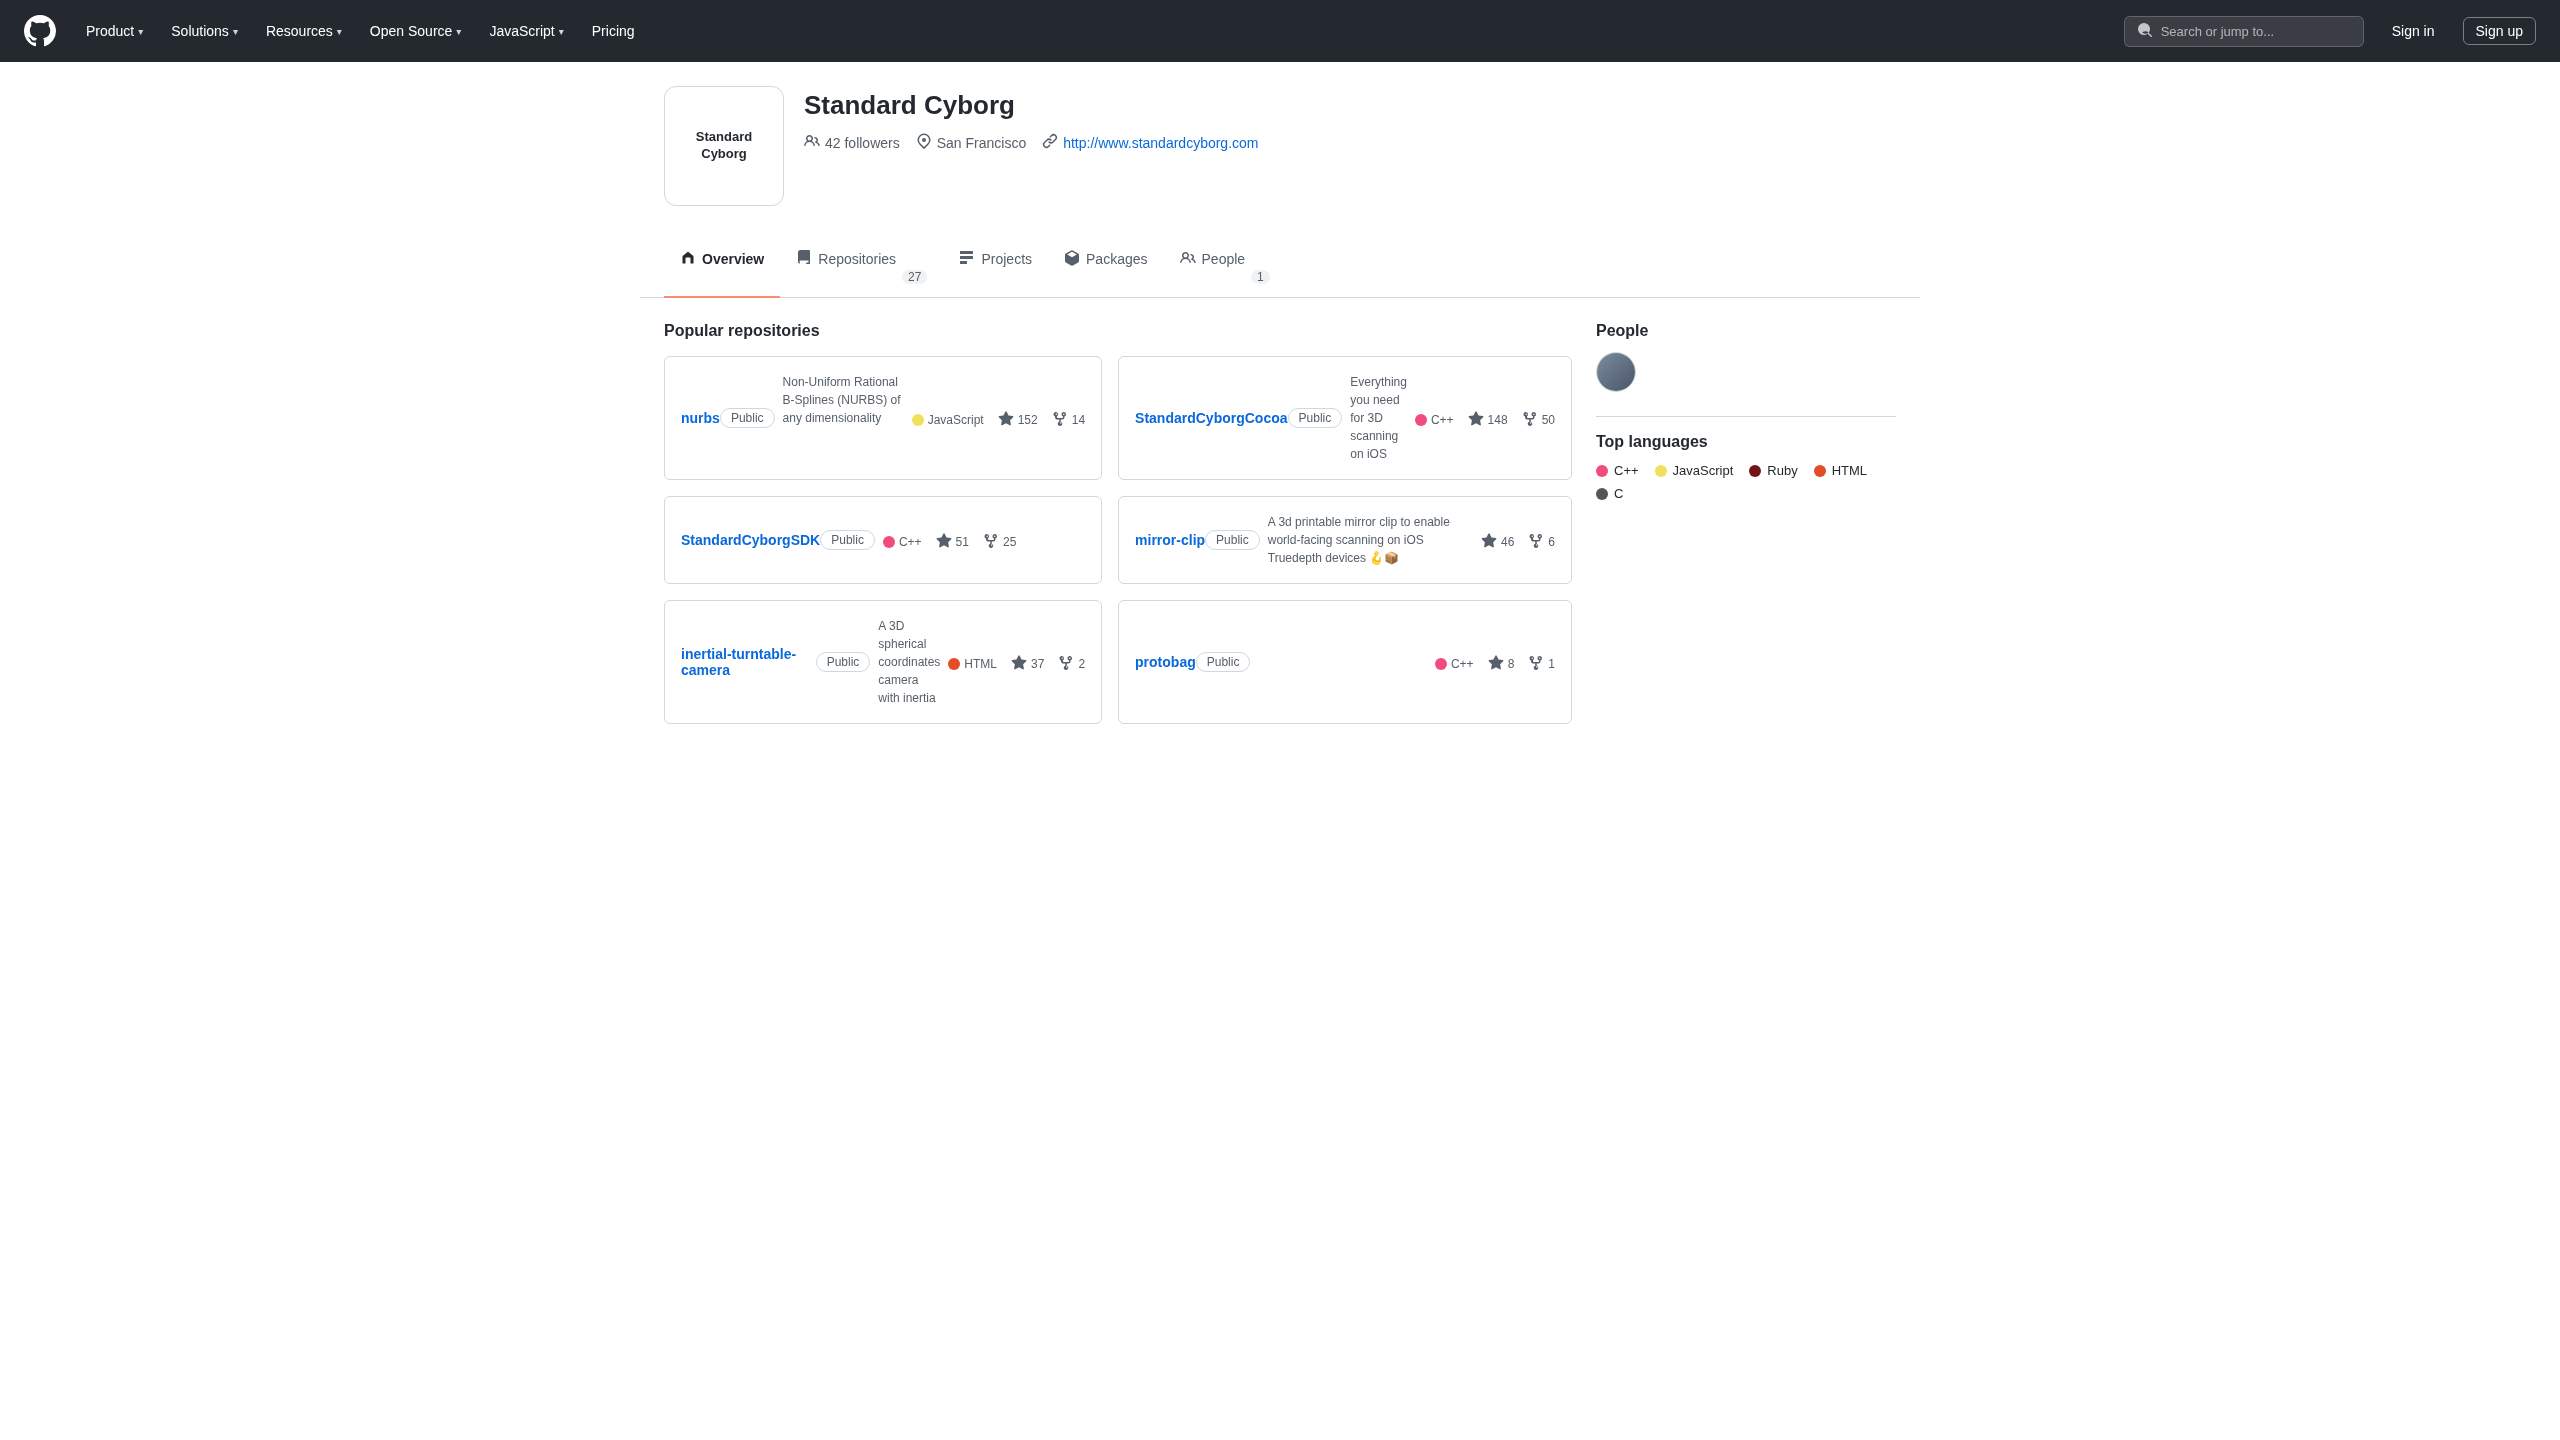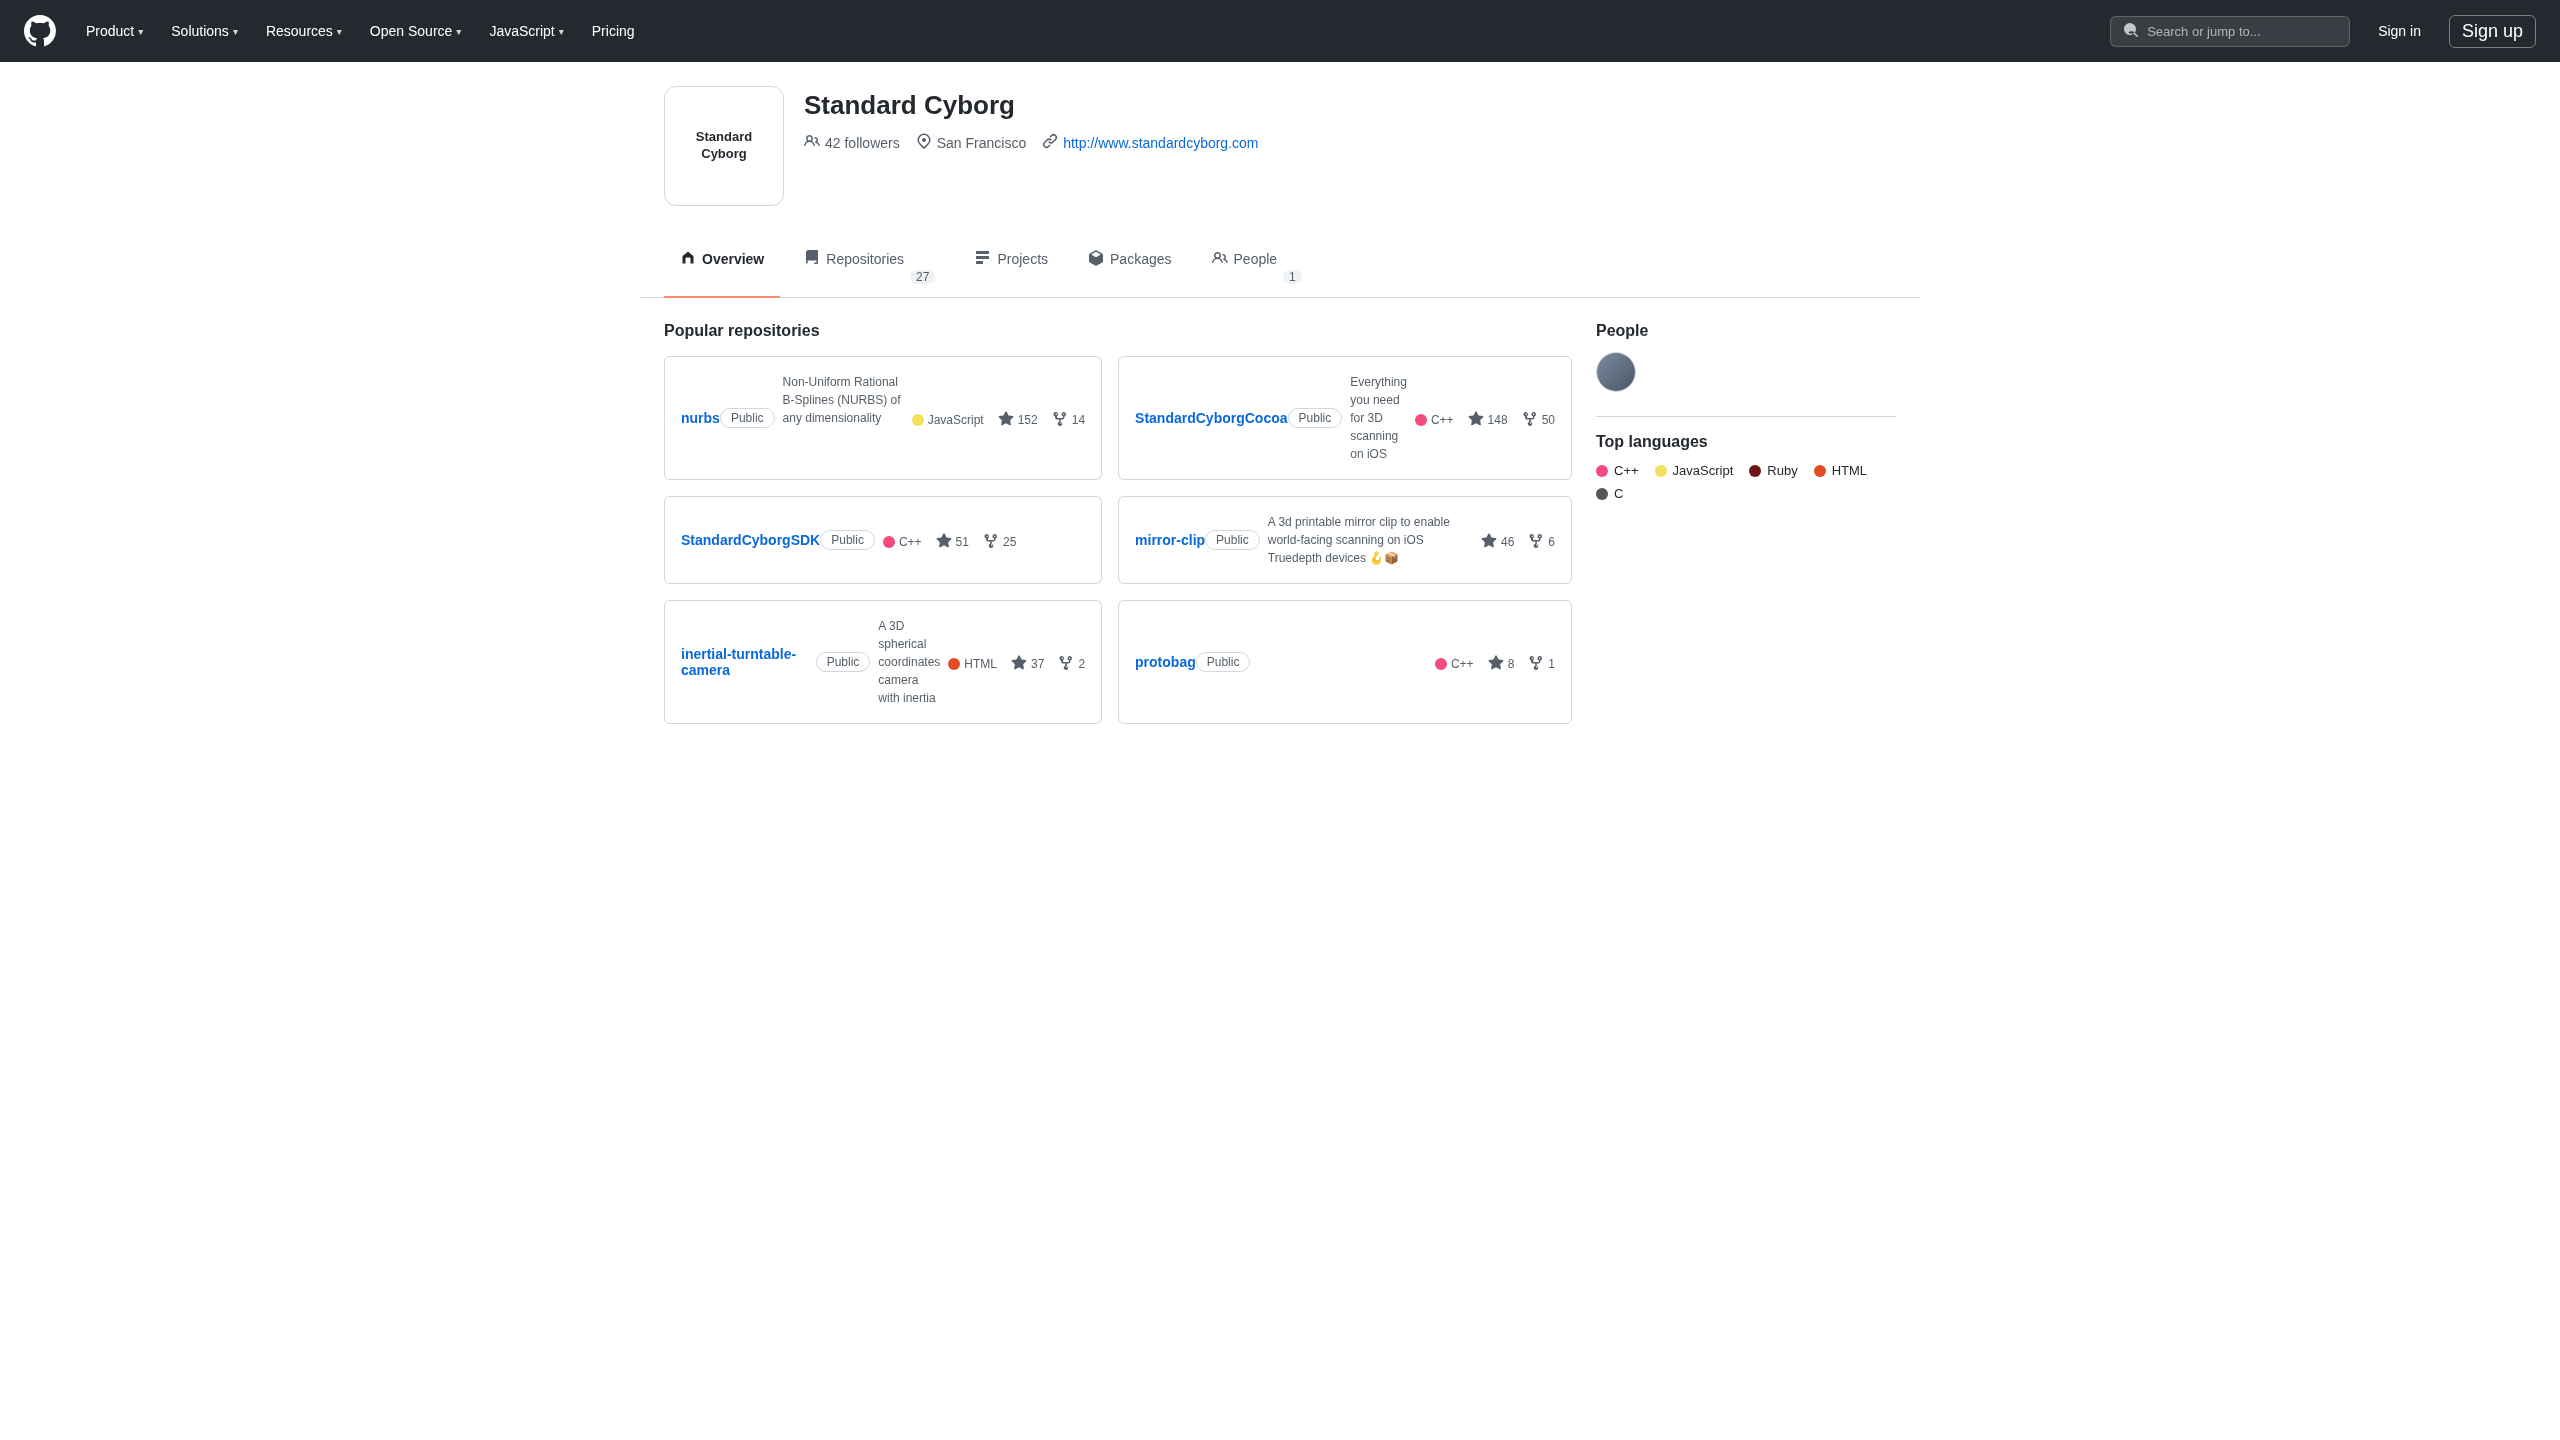--- a/index.html
+++ b/index.html
@@ -43,21 +43,21 @@
       gap: 8px;
     }
     .nav-search-text { color: rgba(255,255,255,0.6); font-size: 13px; }
     .nav-search-icon { color: rgba(255,255,255,0.7); }
     .nav-sign-in { color: #fff; font-size: 14px; padding: 5px 12px; cursor: pointer; }
     .nav-sign-up {
       background: transparent;
       border: 1px solid rgba(255,255,255,0.4);
       border-radius: 6px;
       color: #fff;
-      font-size: 18px;
+      font-size: 14px;
       padding: 5px 12px;
       cursor: pointer;
       white-space: nowrap;
     }
 
     
     .profile-header {
       display: flex;
       align-items: flex-start;
       padding: 24px 24px 16px 24px;
@@ -90,21 +90,21 @@
     .profile-meta-item { display: flex; align-items: center; gap: 5px; }
     .profile-meta-item a { color: #0969da; text-decoration: none; }
 
     
     .tabs-wrapper {
       border-bottom: 1px solid #d0d7de;
       padding: 0 24px;
       max-width: 1280px;
       margin: 0 auto;
     }
-    .tabs { display: flex; gap: 8px; }
+    .tabs { display: flex; gap: 0; }
     .tab {
       display: flex;
       align-items: center;
       gap: 6px;
       padding: 12px 16px;
       font-size: 14px;
       color: #57606a;
       cursor: pointer;
       border-bottom: 2px solid transparent;
       margin-bottom: -1px;

